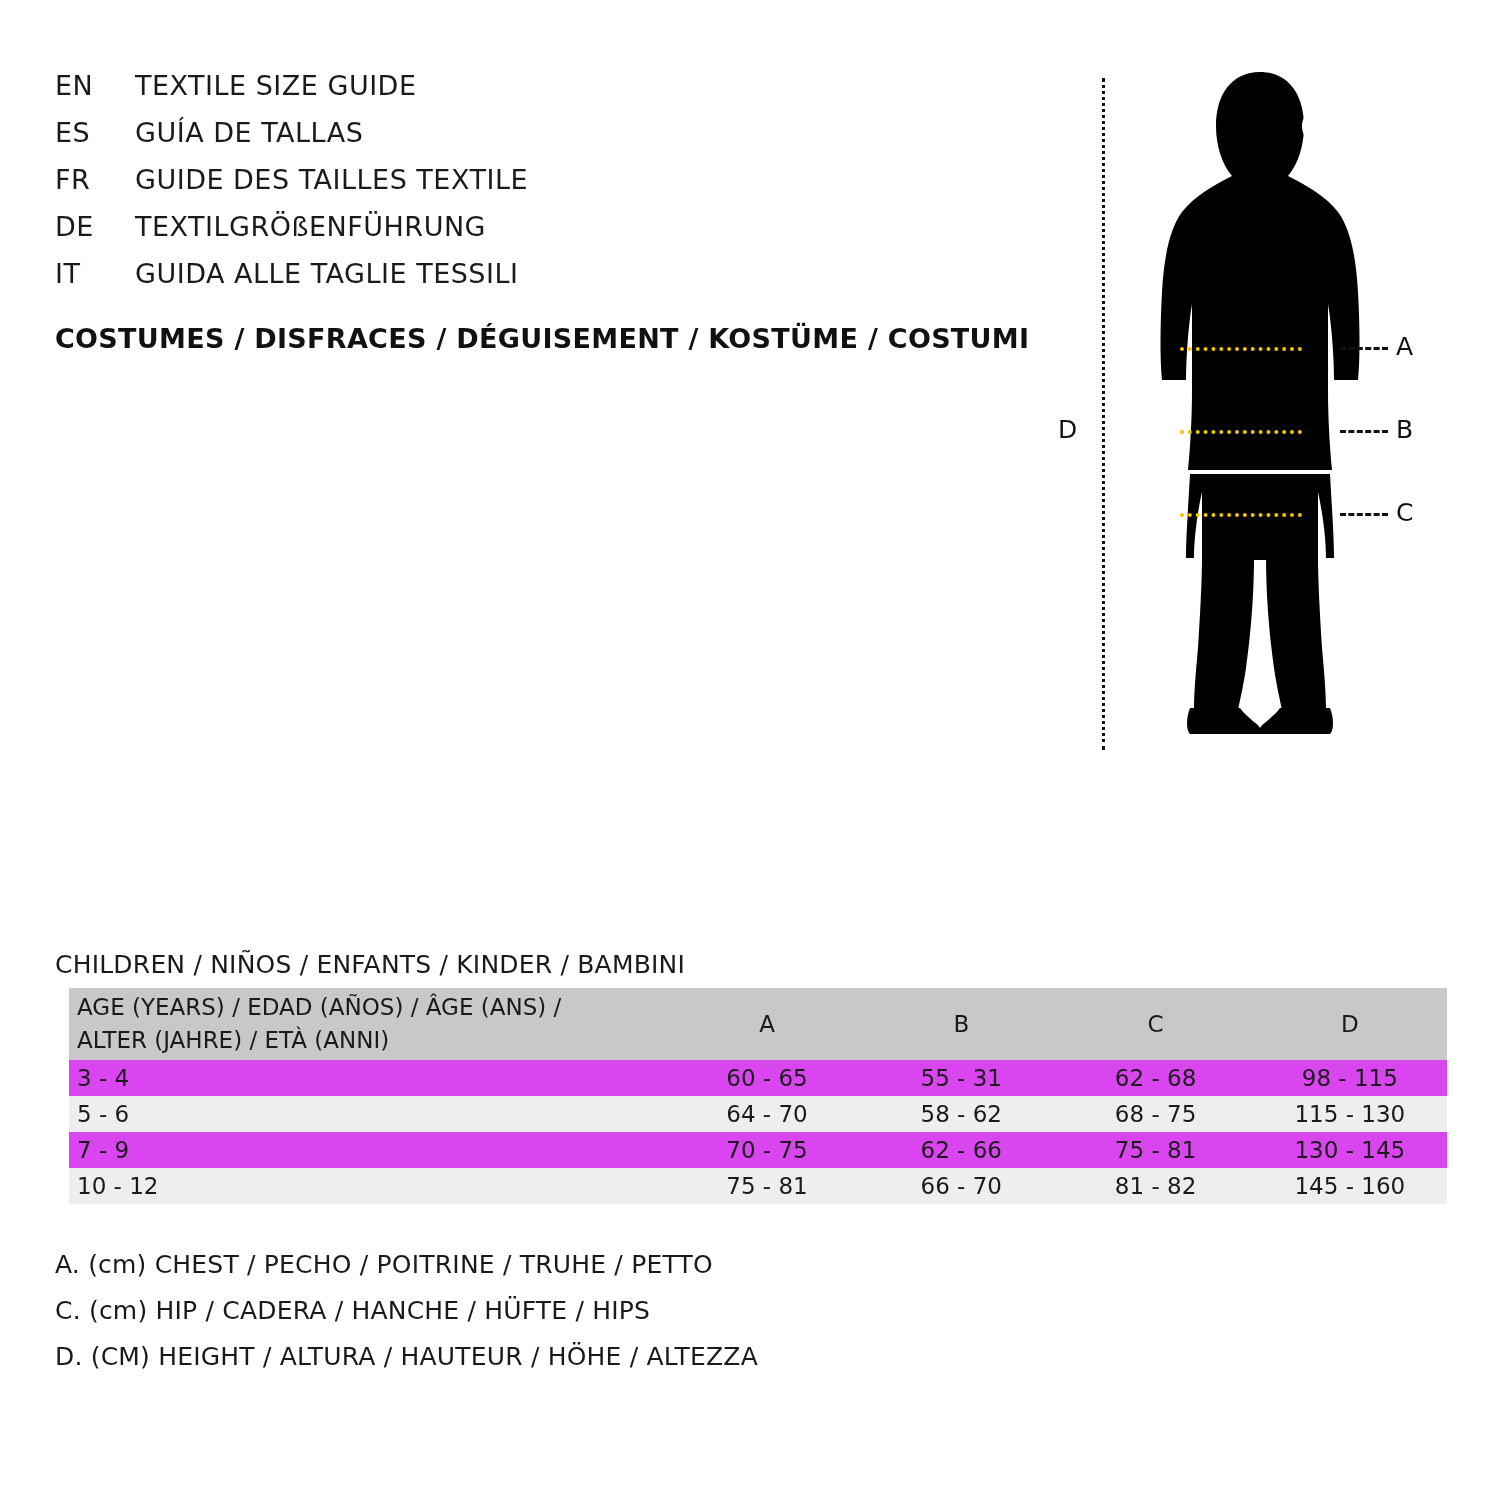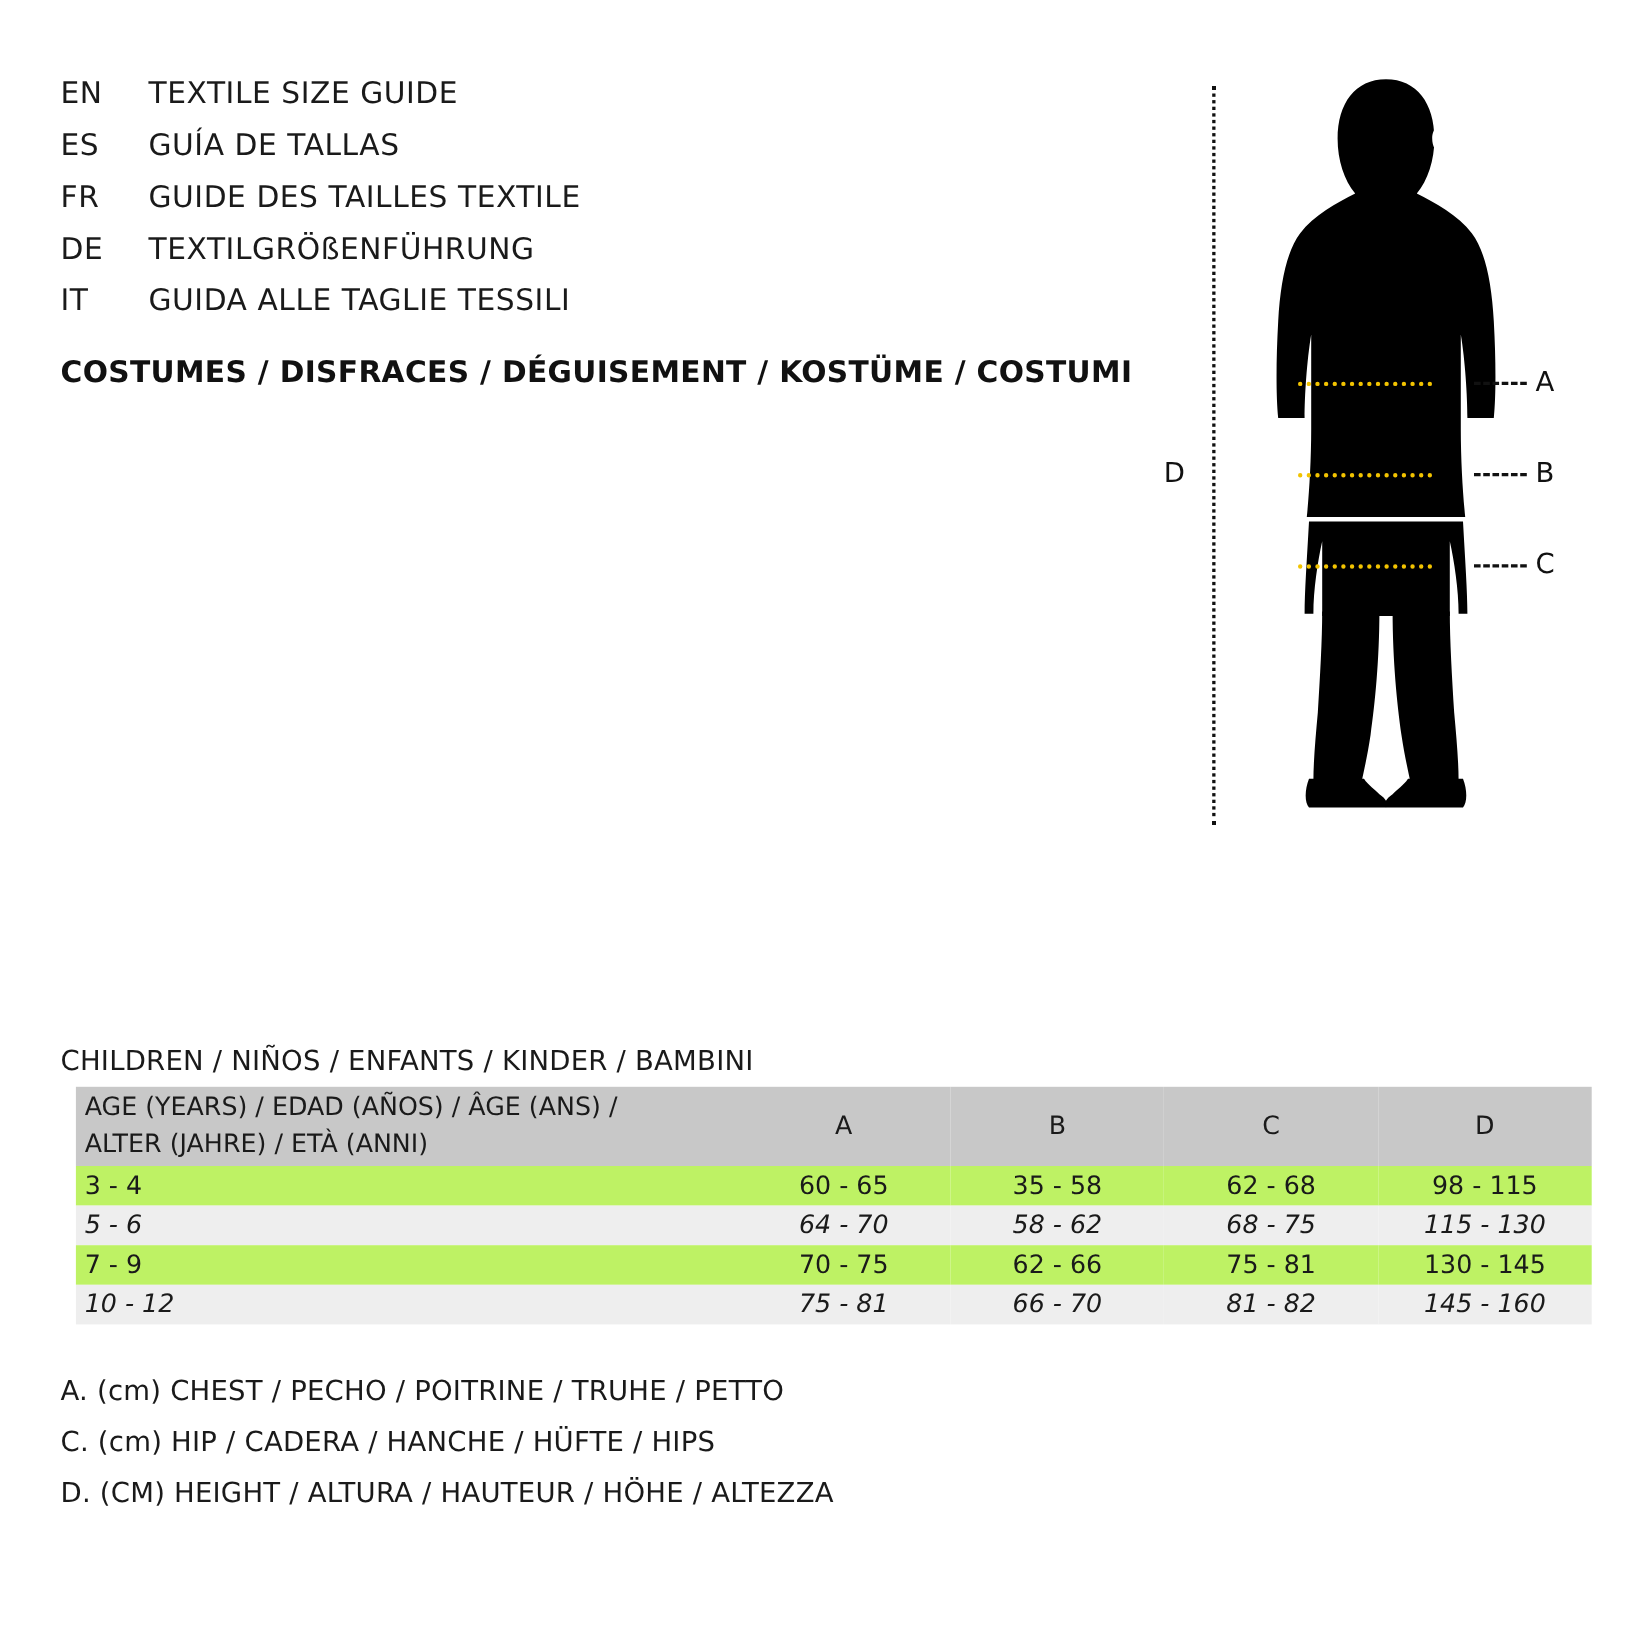--- a/index.html
+++ b/index.html
@@ -143,22 +143,22 @@
   }
   #size-table thead th.col-age {
     text-align: left;
     padding-left: 8px;
     line-height: 1.45;
   }
   #size-table tbody td.col-age {
     text-align: left;
     padding-left: 8px;
   }
-  #size-table tbody tr.odd td { background: #bef264; }
-  #size-table tbody tr.even td { background: #eeeeee; font-style: italic; }
+  #size-table tbody tr.odd td { background: #d946ef; }
+  #size-table tbody tr.even td { background: #eeeeee; }
   .col-age { width: 600px; }
   .col-v { width: 194px; }
 
   #legend {
     position: absolute;
     left: 55px;
     top: 1250px;
     width: 1100px;
   }
   .legend-row {
@@ -297,21 +297,21 @@
       <th class="col-v">A</th>
       <th class="col-v">B</th>
       <th class="col-v">C</th>
       <th class="col-v">D</th>
     </tr>
   </thead>
   <tbody>
     <tr class="odd">
       <td class="col-age">3 - 4</td>
       <td class="col-v">60 - 65</td>
-      <td class="col-v">35 - 58</td>
+      <td class="col-v">55 - 31</td>
       <td class="col-v">62 - 68</td>
       <td class="col-v">98 - 115</td>
     </tr>
     <tr class="even">
       <td class="col-age">5 - 6</td>
       <td class="col-v">64 - 70</td>
       <td class="col-v">58 - 62</td>
       <td class="col-v">68 - 75</td>
       <td class="col-v">115 - 130</td>
     </tr>

